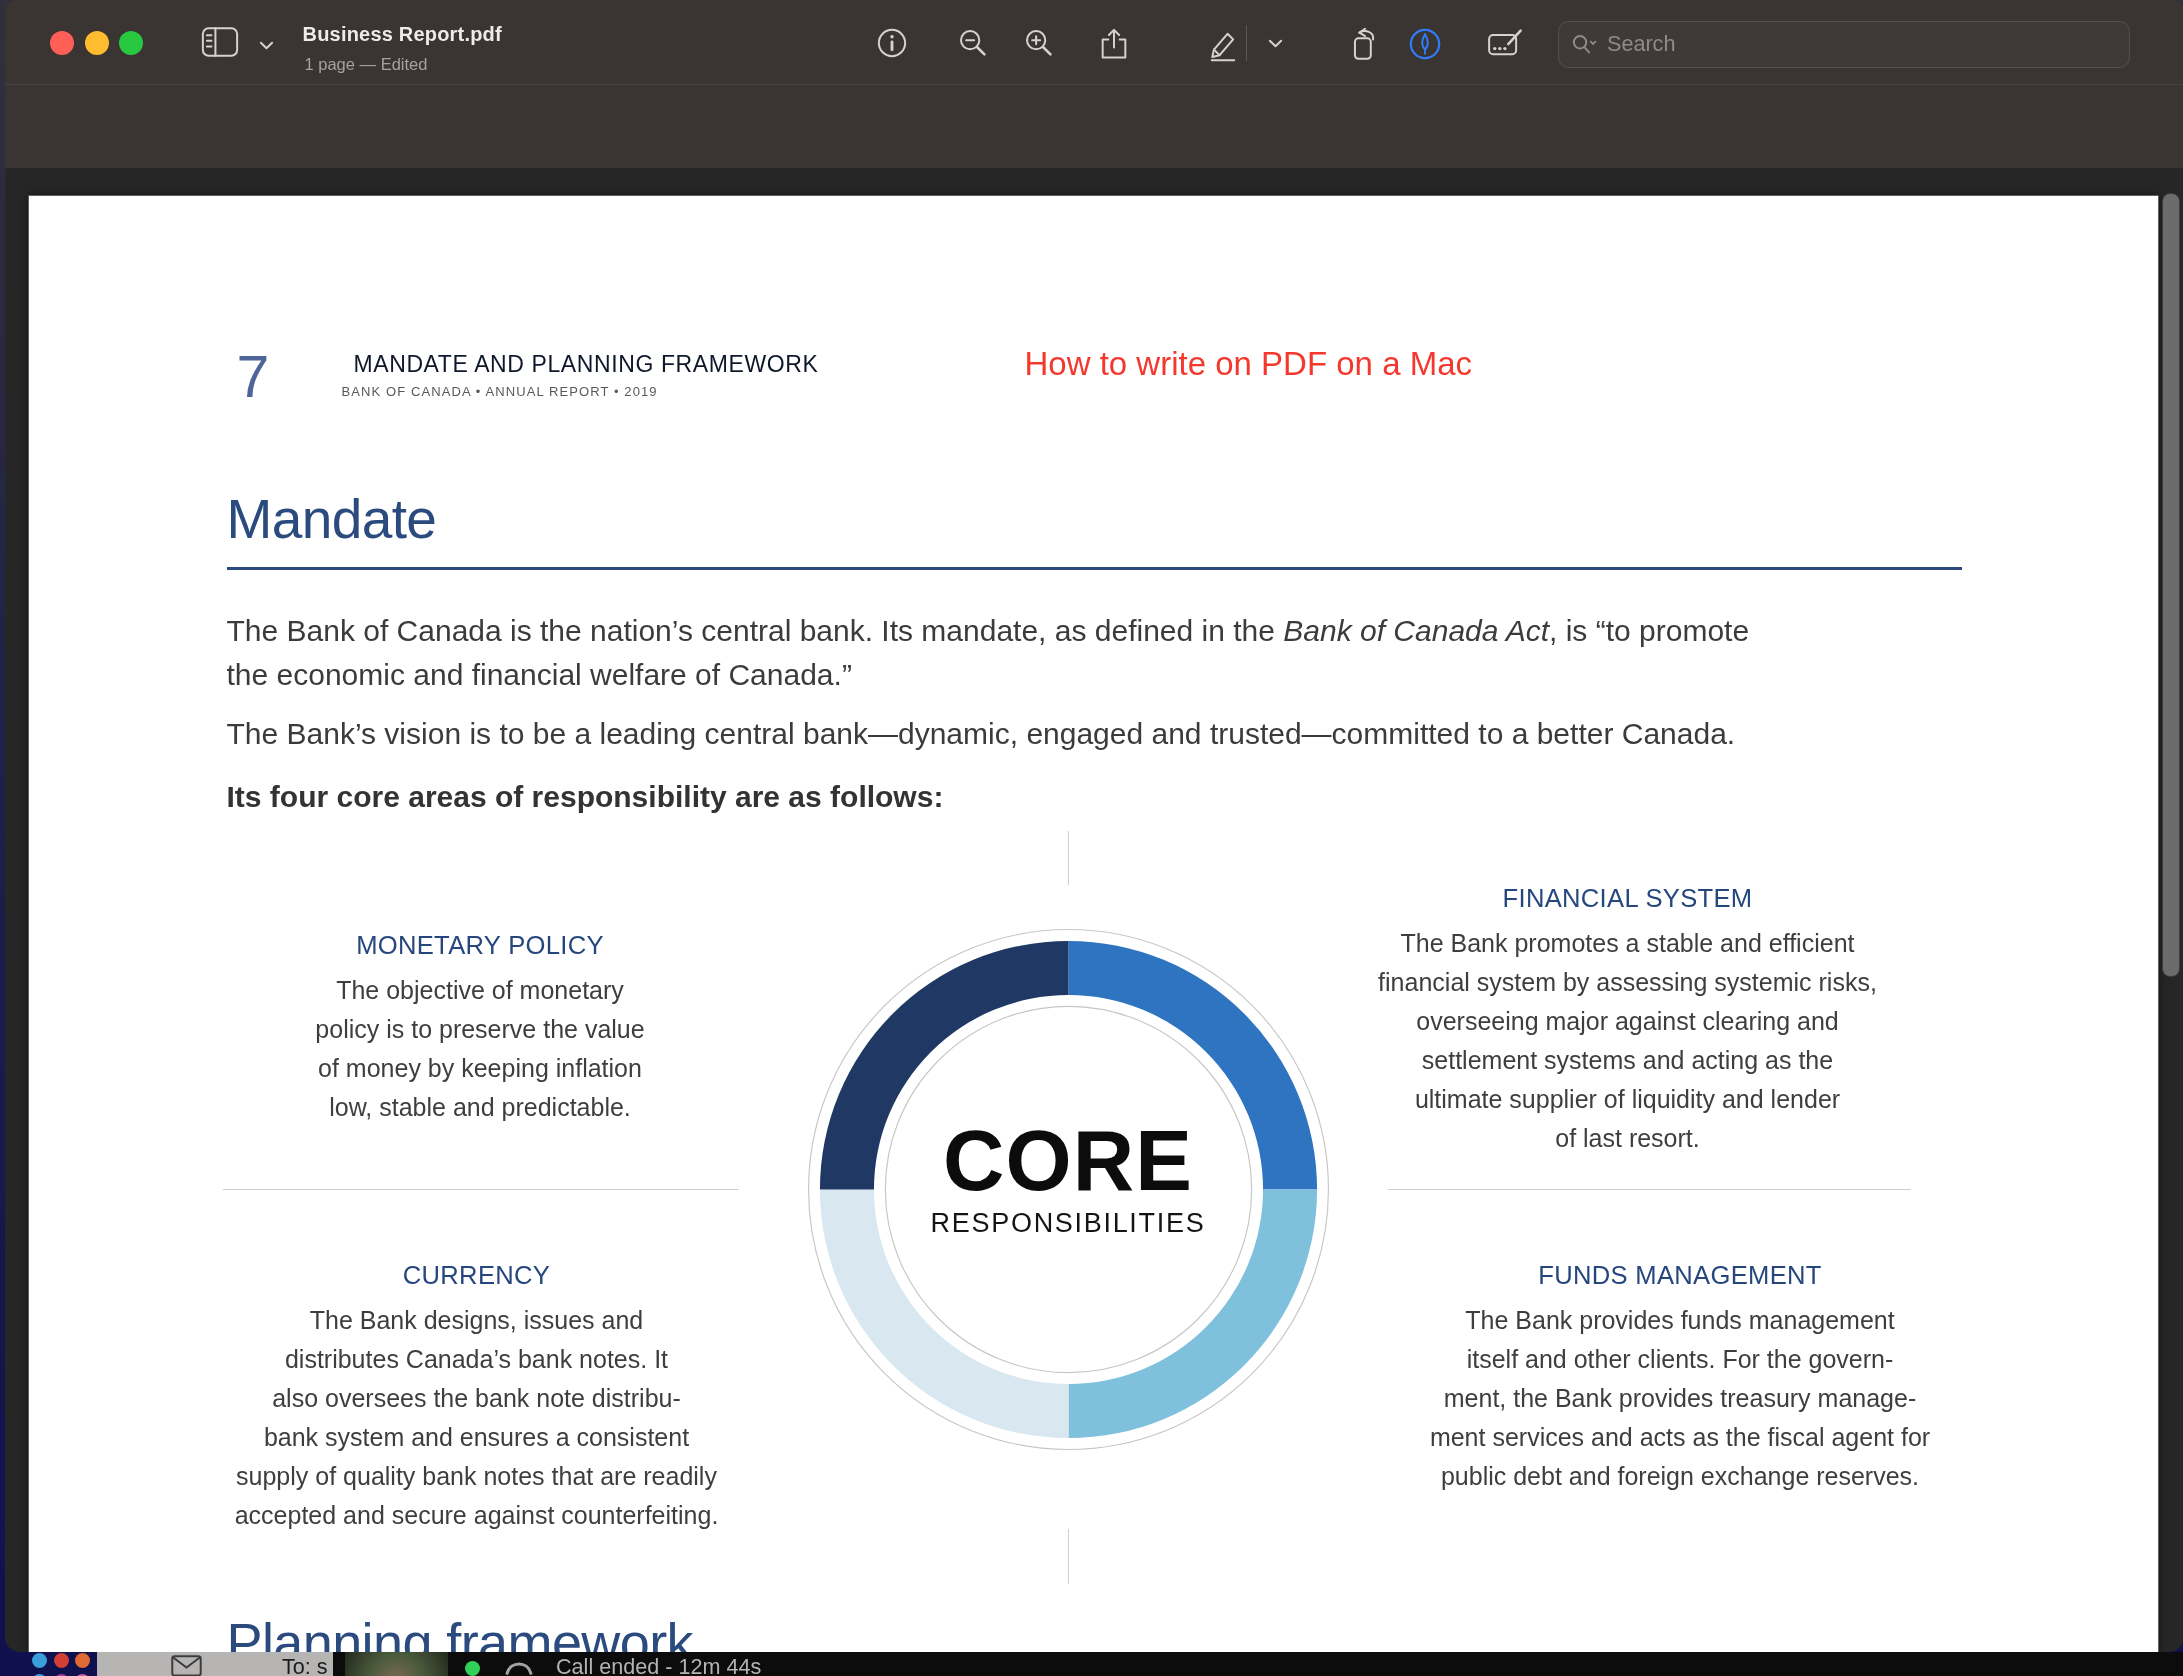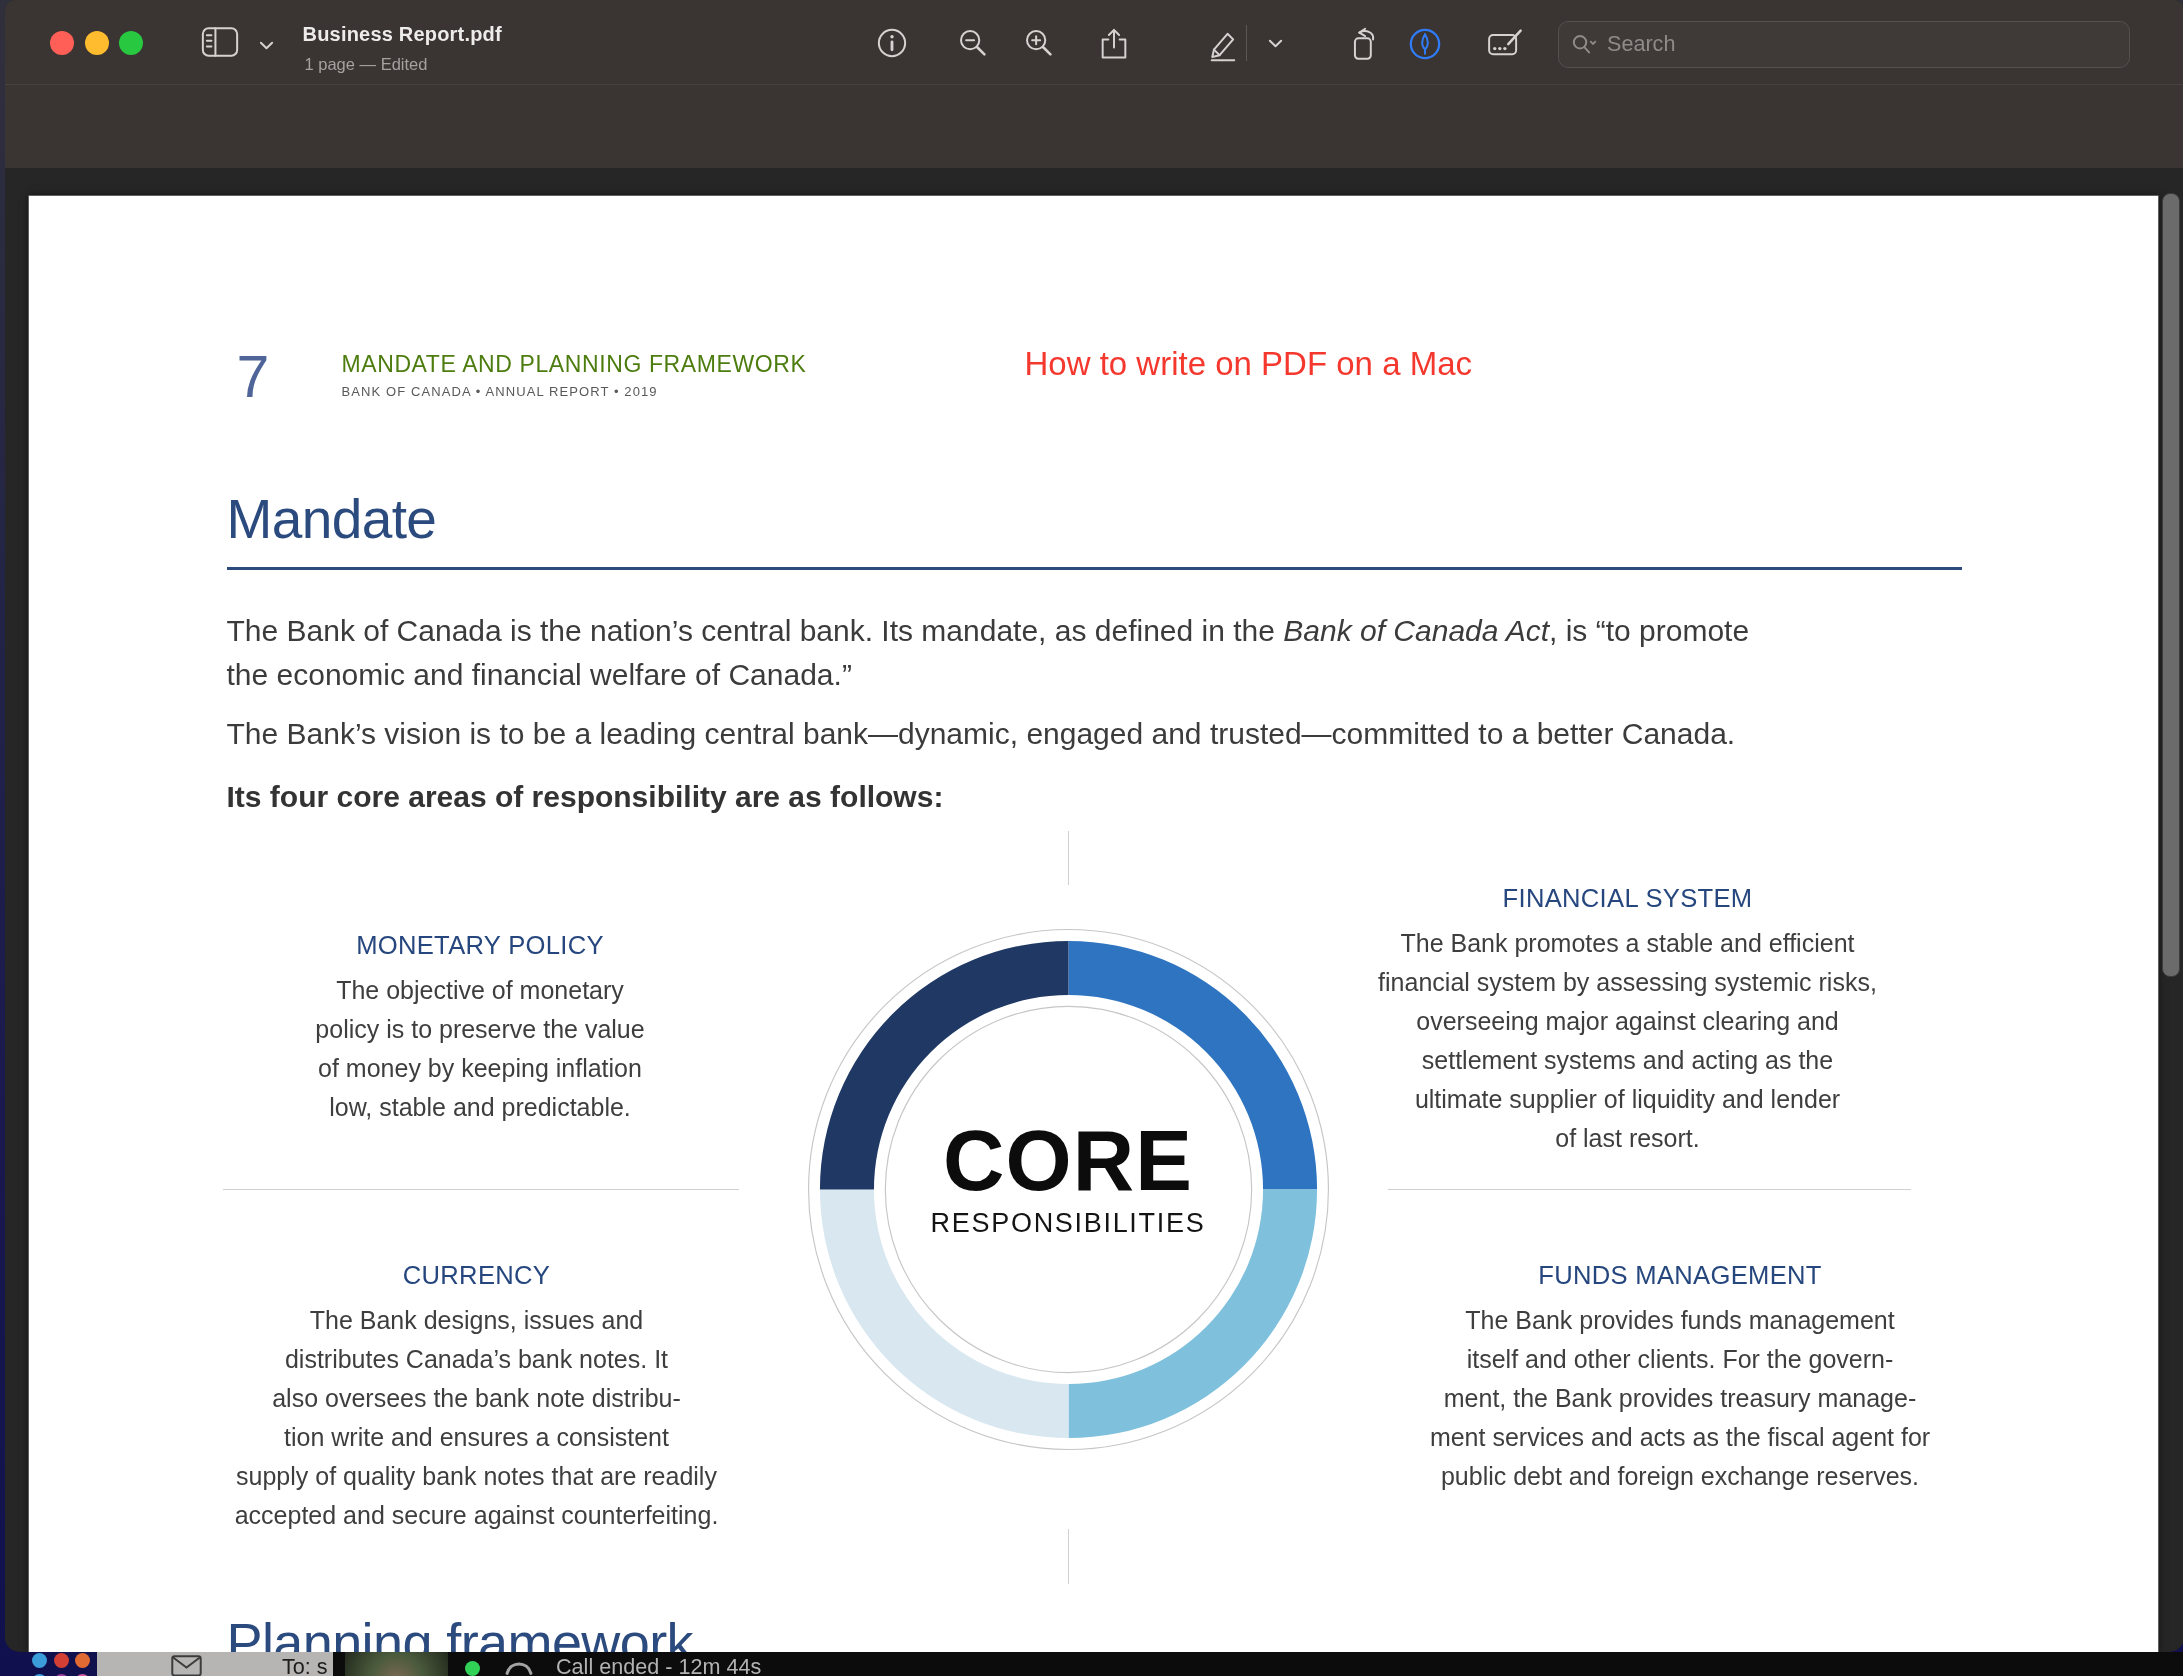--- a/index.html
+++ b/index.html
@@ -38,21 +38,21 @@
 
   
   #content{left:0;top:168px;width:100%;height:1483px;background:#262626;}
   #page{left:24px;top:28px;width:2129px;height:1456px;background:#ffffff;overflow:hidden;
         box-shadow:0 0 0 0.6px #8f8f8f, 0 0 8px rgba(0,0,0,.6);}
   #scroll-thumb{right:3.4px;top:25px;width:16px;height:782px;border-radius:8px;
                 background:#6b6b6b;border:0.6px solid #3c3c3c;}
 
   
   .pgnum{left:208px;top:147px;font-size:59px;font-weight:300;color:#4f6498;}
-  .hd-title{left:313px;top:155px;font-size:23px;color:#4d7c0f;letter-spacing:0.6px;}
+  .hd-title{left:325px;top:155px;font-size:23px;color:#0f172a;letter-spacing:0.6px;}
   .hd-sub{left:313px;top:188px;font-size:13px;color:#595959;letter-spacing:1.1px;}
   .red-note{left:996px;top:149px;font-size:33px;color:#f5382e;}
   .h1{left:198px;top:291px;font-size:55px;font-weight:500;color:#2b4a7e;letter-spacing:-0.6px;}
   .rule{left:198px;top:371px;width:1735px;height:2.8px;background:#2b4a7e;}
   .body-txt{color:#3b3b3b;font-size:30px;line-height:44px;}
   .p1{left:198px;top:413px;width:1740px;}
   .p2{left:198px;top:516px;width:1819px;}
   .p3{left:198px;top:579px;width:1819px;font-weight:bold;color:#333;}
   .qtitle{font-size:25.6px;font-weight:400;color:#26477e;letter-spacing:0.3px;text-align:center;}
   .qbody{text-align:center;}
@@ -373,21 +373,21 @@
           </div>
         </div>
 
         <div id="q-currency" class="abs">
           <div class="qtitle">CURRENCY</div>
           <div class="qgap"></div>
           <div class="qbody">
             <div class="qline">The Bank designs, issues and</div>
             <div class="qline">distributes Canada’s bank notes. It</div>
             <div class="qline">also oversees the bank note distribu-</div>
-            <div class="qline">tion write and ensures a consistent</div>
+            <div class="qline">bank system and ensures a consistent</div>
             <div class="qline">supply of quality bank notes that are readily</div>
             <div class="qline">accepted and secure against counterfeiting.</div>
           </div>
         </div>
 
         <div id="q-funds" class="abs">
           <div class="qtitle">FUNDS MANAGEMENT</div>
           <div class="qgap"></div>
           <div class="qbody">
             <div class="qline">The Bank provides funds management</div>

